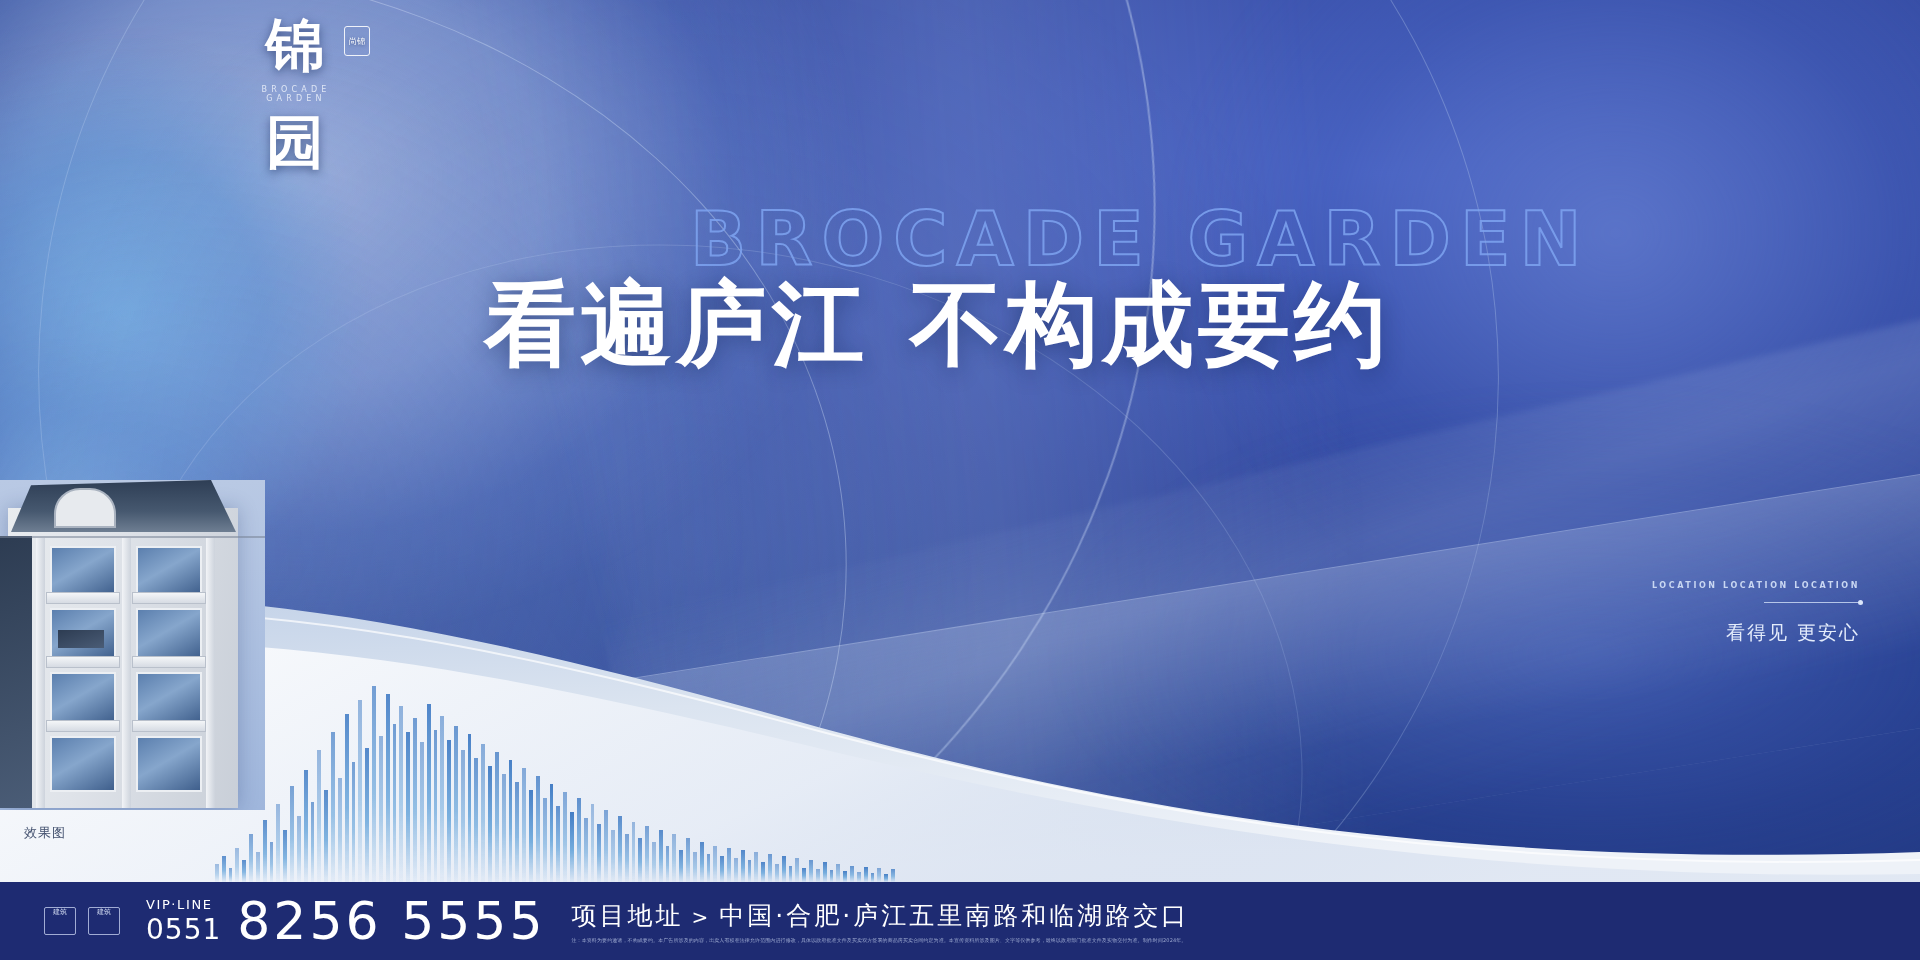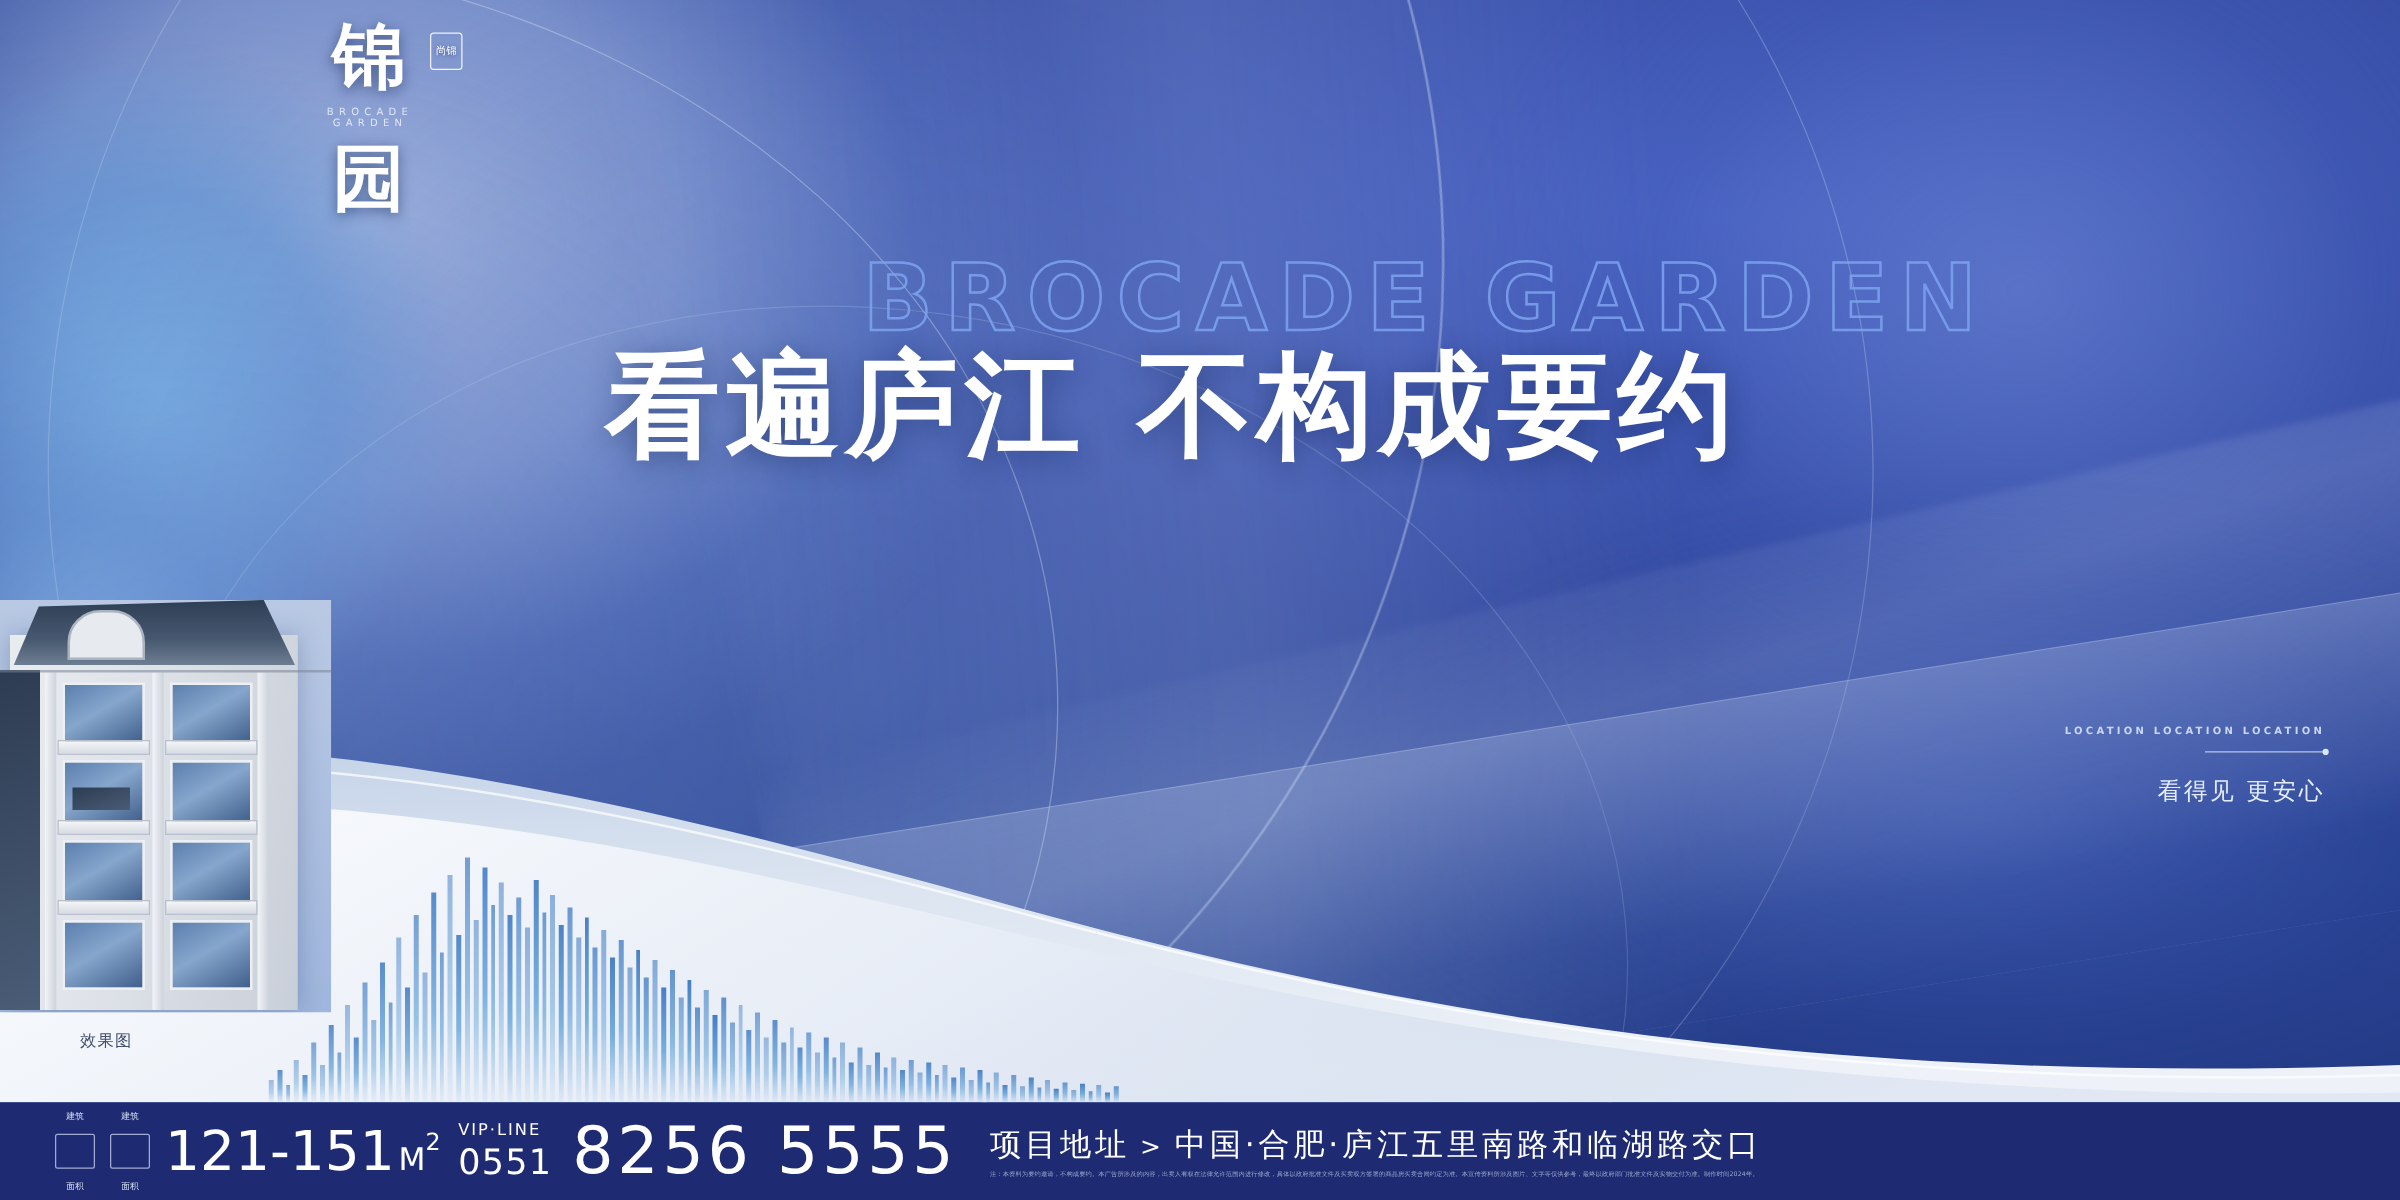--- a/index.html
+++ b/index.html
@@ -78,21 +78,21 @@
   .b-dormer{position:absolute;left:54px;top:8px;width:58px;height:36px;
     background:#e7eaee;border-radius:26px 26px 0 0;border:2px solid #aab3c0;}
   .b-floor{position:absolute;left:0;width:100%;height:2px;background:rgba(120,132,150,.55);}
   .b-win{position:absolute;background:linear-gradient(150deg,#5b7fae 0%, #86a6cc 45%, #3f5f8c 100%);
     border:2px solid #eceff3;}
   .b-col{position:absolute;width:9px;background:linear-gradient(90deg,#f2f4f7,#cdd3dc);}
   .b-balc{position:absolute;background:linear-gradient(180deg,#f4f6f8,#d6dbe3);border:1px solid #b9c0cb;}
   .b-dark{position:absolute;background:linear-gradient(160deg,#2d3c52,#4a5c76);}
 
   .rendering-note{position:absolute;left:24px;bottom:118px;font-size:13px;color:#42506e;
-    letter-spacing:1px;font-family:"DejaVu Sans",sans-serif;margin-left:40px;}
+    letter-spacing:1px;font-family:"DejaVu Sans",sans-serif;}
 
   
   .logo{position:absolute;left:236px;top:14px;width:120px;text-align:center;color:#fff;}
   .logo-ch{font-family:"DejaVu Serif","Liberation Serif",serif;font-weight:700;
     font-size:58px;line-height:62px;letter-spacing:2px;
     text-shadow:0 3px 10px rgba(18,36,86,.55);}
   .logo-en{font-size:8px;letter-spacing:4.2px;color:#e6ecf8;margin:9px 0 8px;
     font-family:"DejaVu Sans",sans-serif;opacity:.92;}
   .logo-seal{position:absolute;right:-14px;top:12px;width:26px;height:30px;
     border:1.6px solid rgba(255,255,255,.88);border-radius:3px;
@@ -128,21 +128,21 @@
     background:rgba(210,224,248,.8);margin:0 0 3px 8px;position:relative;}
   .loc-line::after{content:"";position:absolute;right:-3px;top:-2px;width:5px;height:5px;
     border-radius:50%;background:#dbe6fa;}
   .loc-cn{margin-top:8px;font-size:19px;letter-spacing:2px;color:#e4ecfb;
     font-family:"DejaVu Sans","Liberation Sans",sans-serif;}
 
   
   .footer{position:absolute;left:0;bottom:0;width:100%;height:78px;
     background:#1e2b72;display:flex;align-items:center;padding:0 44px;box-sizing:border-box;}
   .badge{width:30px;height:26px;border:1px solid rgba(205,216,245,.75);border-radius:2px;
-    display:flex;flex-direction:column;align-items:center;justify-content:center;
+    display:flex;flex-direction:column;align-items:center;justify-content:flex-start;
     font-size:7px;line-height:8px;color:#d7e0f5;margin-right:12px;flex:none;
     font-family:"DejaVu Sans",sans-serif;letter-spacing:0;gap:48px;}
   .area{font-size:44px;color:#fff;font-weight:400;letter-spacing:0px;
     font-family:"DejaVu Sans","Liberation Sans",sans-serif;white-space:nowrap;}
   .area sup{font-size:19px;vertical-align:super;}
   .area .unit{font-size:25px;margin-left:3px;}
   .ptype{font-size:38px;color:#fff;letter-spacing:5px;margin:0 30px 0 16px;white-space:nowrap;
     font-family:"DejaVu Sans","Liberation Sans",sans-serif;}
   .vip{margin-left:14px;margin-right:16px;color:#fff;text-align:left;flex:none;}
   .vip .v1{font-size:13px;letter-spacing:1.6px;font-family:"DejaVu Sans",sans-serif;}
@@ -356,21 +356,20 @@
 
     <div class="badge">
       <span>建筑</span>
       <span>面积</span>
     </div>
 
     <div class="badge">
       <span>建筑</span>
       <span>面积</span>
     </div>
-    <div class="area"><span>121-151</span><span class="unit">M</span><sup>2</sup></div>
 
     <div class="vip">
       <div class="v1">VIP·LINE</div>
       <div class="v2">0551</div>
     </div>
     <div class="phone">8256 5555</div>
 
     <div class="addr-wrap">
       <div class="addr"><span>项目地址</span><span class="arrow">&gt;</span><span>中国·合肥·庐江五里南路和临湖路交口</span></div>
       <div class="disclaimer">注：本资料为要约邀请，不构成要约。本广告所涉及的内容，出卖人有权在法律允许范围内进行修改，具体以政府批准文件及买卖双方签署的商品房买卖合同约定为准。本宣传资料所涉及图片、文字等仅供参考，最终以政府部门批准文件及实物交付为准。制作时间2024年。</div>

